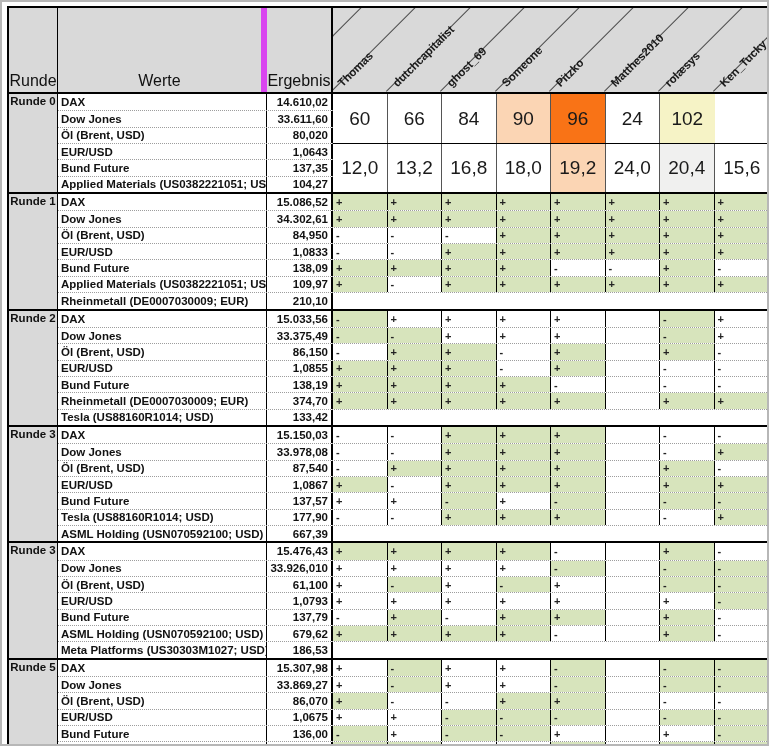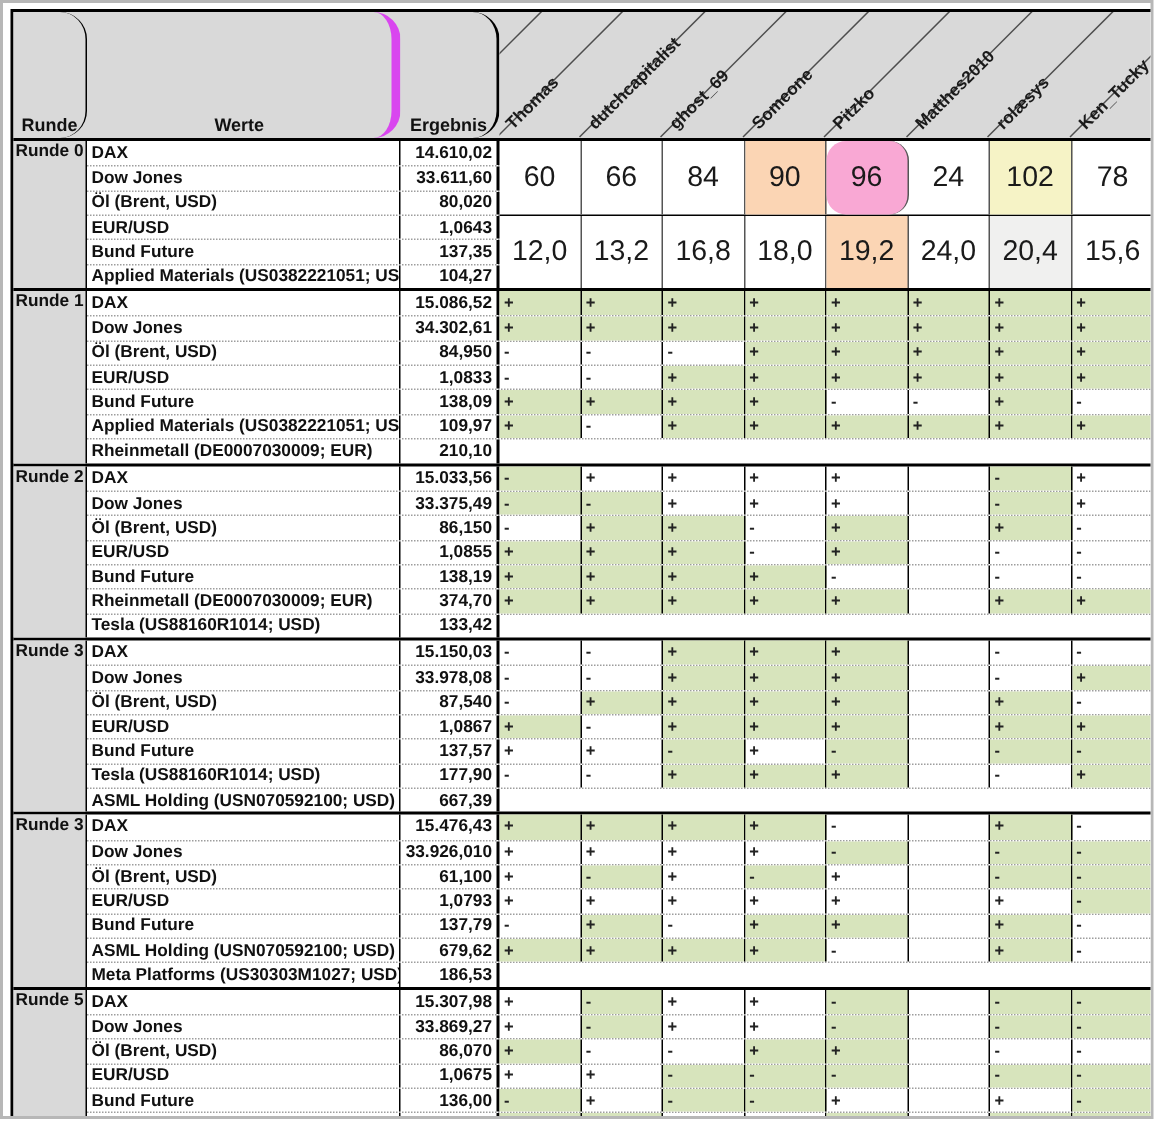--- a/index.html
+++ b/index.html
@@ -3,21 +3,21 @@
 <meta charset="utf-8">
 <style>
   html,body{margin:0;padding:0;background:#fff;}
   body{font-family:"Liberation Sans",sans-serif;color:#111;}
   .shot{position:relative;width:769px;height:746px;border:2px solid #b7b7b7;background:#fff;overflow:hidden;}
   .sheet{position:absolute;left:5px;top:4px;width:764px;border:2px solid #000;background:#fff;box-sizing:border-box;}
   *{box-sizing:border-box;}
 
   
   .hdr{display:flex;height:84px;background:#d9d9d9;}
-  .hcell{display:flex;align-items:flex-end;justify-content:center;font-weight:bold;font-size:12px;padding-bottom:2px;border-radius:18px;}
+  .hcell{display:flex;align-items:flex-end;justify-content:center;font-weight:normal;font-size:16px;padding-bottom:2px;}
   .h-runde{width:49px;border-right:1px solid #000;}
   .h-werte{width:209px;border-right:6px solid #d946ef;}
   .h-erg{width:66px;border-right:2px solid #000;}
   .h-players{width:436px;position:relative;overflow:hidden;}
   .diag{position:absolute;top:83px;width:130px;border-top:1px solid #4d4d4d;transform:rotate(-45deg);transform-origin:0 0;}
   .pname{position:absolute;bottom:3px;transform:rotate(-45deg);transform-origin:left bottom;font-weight:bold;font-size:11.5px;white-space:nowrap;color:#1a1a1a;}
 
   
   .block{display:flex;border-top:2px solid #000;}
   .blabel{width:49px;background:#d9d9d9;border-right:1px solid #000;text-align:center;font-weight:bold;font-size:11.5px;padding-top:1px;}
@@ -100,24 +100,23 @@
                   <div class="c-werte">Applied Materials (US0382221051; USD)</div>
                   <div class="c-erg">104,27</div>
                 </div>
               </div>
               <div class="r0-scores">
                 <div class="score-row">
                   <div class="score-cell" style="background: transparent;">60</div>
                   <div class="score-cell" style="background: transparent; text-align: center;">66</div>
                   <div class="score-cell" style="background: transparent;">84</div>
                   <div class="score-cell" style="background: rgb(251, 213, 180);">90</div>
-                  <div class="score-cell" style="background: #f9a8d4; border-radius: 13px;">96</div>
+                  <div class="score-cell" style="background: #f97316;">96</div>
                   <div class="score-cell" style="background: transparent;">24</div>
                   <div class="score-cell" style="background: rgb(246, 243, 198);">102</div>
-                  <div class="score-cell" style="background: transparent;">78</div>
                 </div>
                 <div class="score-row">
                   <div class="score-cell" style="background: transparent;">12,0</div>
                   <div class="score-cell" style="background: transparent;">13,2</div>
                   <div class="score-cell" style="background: transparent;">16,8</div>
                   <div class="score-cell" style="background: transparent;">18,0</div>
                   <div class="score-cell" style="background: rgb(251, 213, 180);">19,2</div>
                   <div class="score-cell" style="background: transparent;">24,0</div>
                   <div class="score-cell" style="background: rgb(240, 240, 239);">20,4</div>
                   <div class="score-cell" style="background: transparent;">15,6</div>

